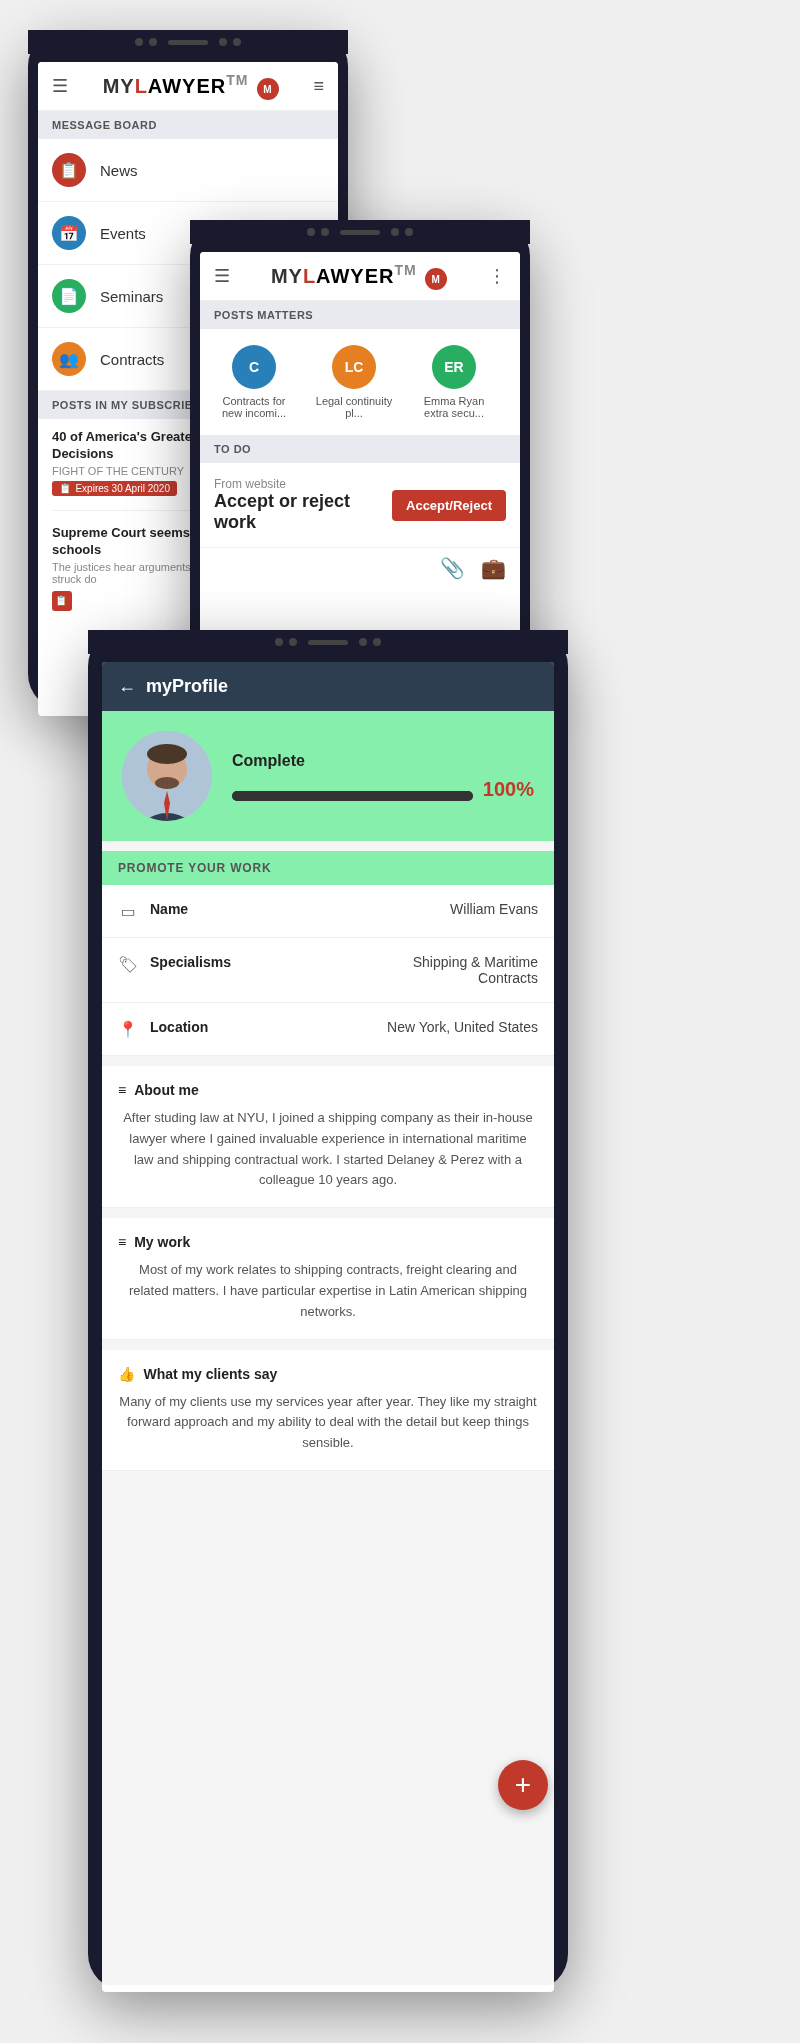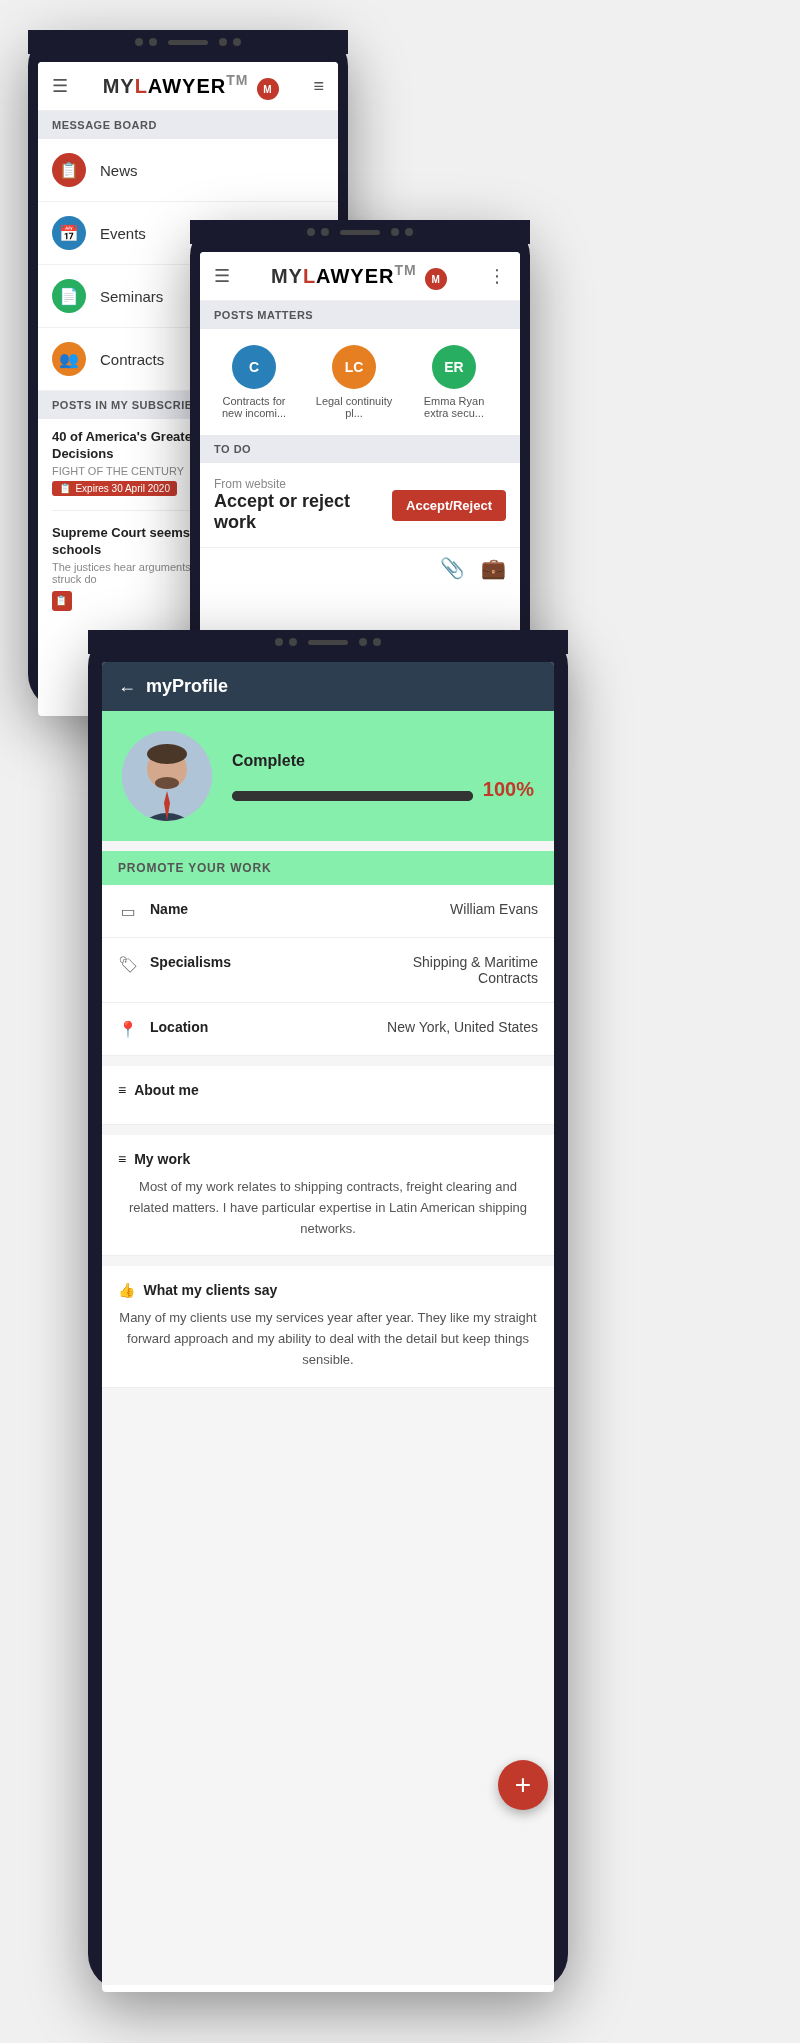--- a/index.html
+++ b/index.html
@@ -647,20 +647,21 @@
         <span class="field-icon">📍</span>
         <span class="field-label">Location</span>
         <span class="field-value">New York, United States</span>
       </div>
 
       <div class="profile-section">
         <div class="profile-section-title">
           <span>≡</span>
           <span>About me</span>
         </div>
+        <div class="profile-section-text">After studing law at NYU, I joined a shipping company as their in-house lawyer where I gained invaluable experience in international maritime law and shipping contractual work.  I started Delaney &amp; Perez with a colleague 10 years ago.</div>
       </div>
 
       <div class="profile-section">
         <div class="profile-section-title">
           <span>≡</span>
           <span>My work</span>
         </div>
         <div class="profile-section-text">Most of my work relates to shipping contracts, freight clearing and related matters.  I have particular expertise in Latin American shipping networks.</div>
       </div>
 

